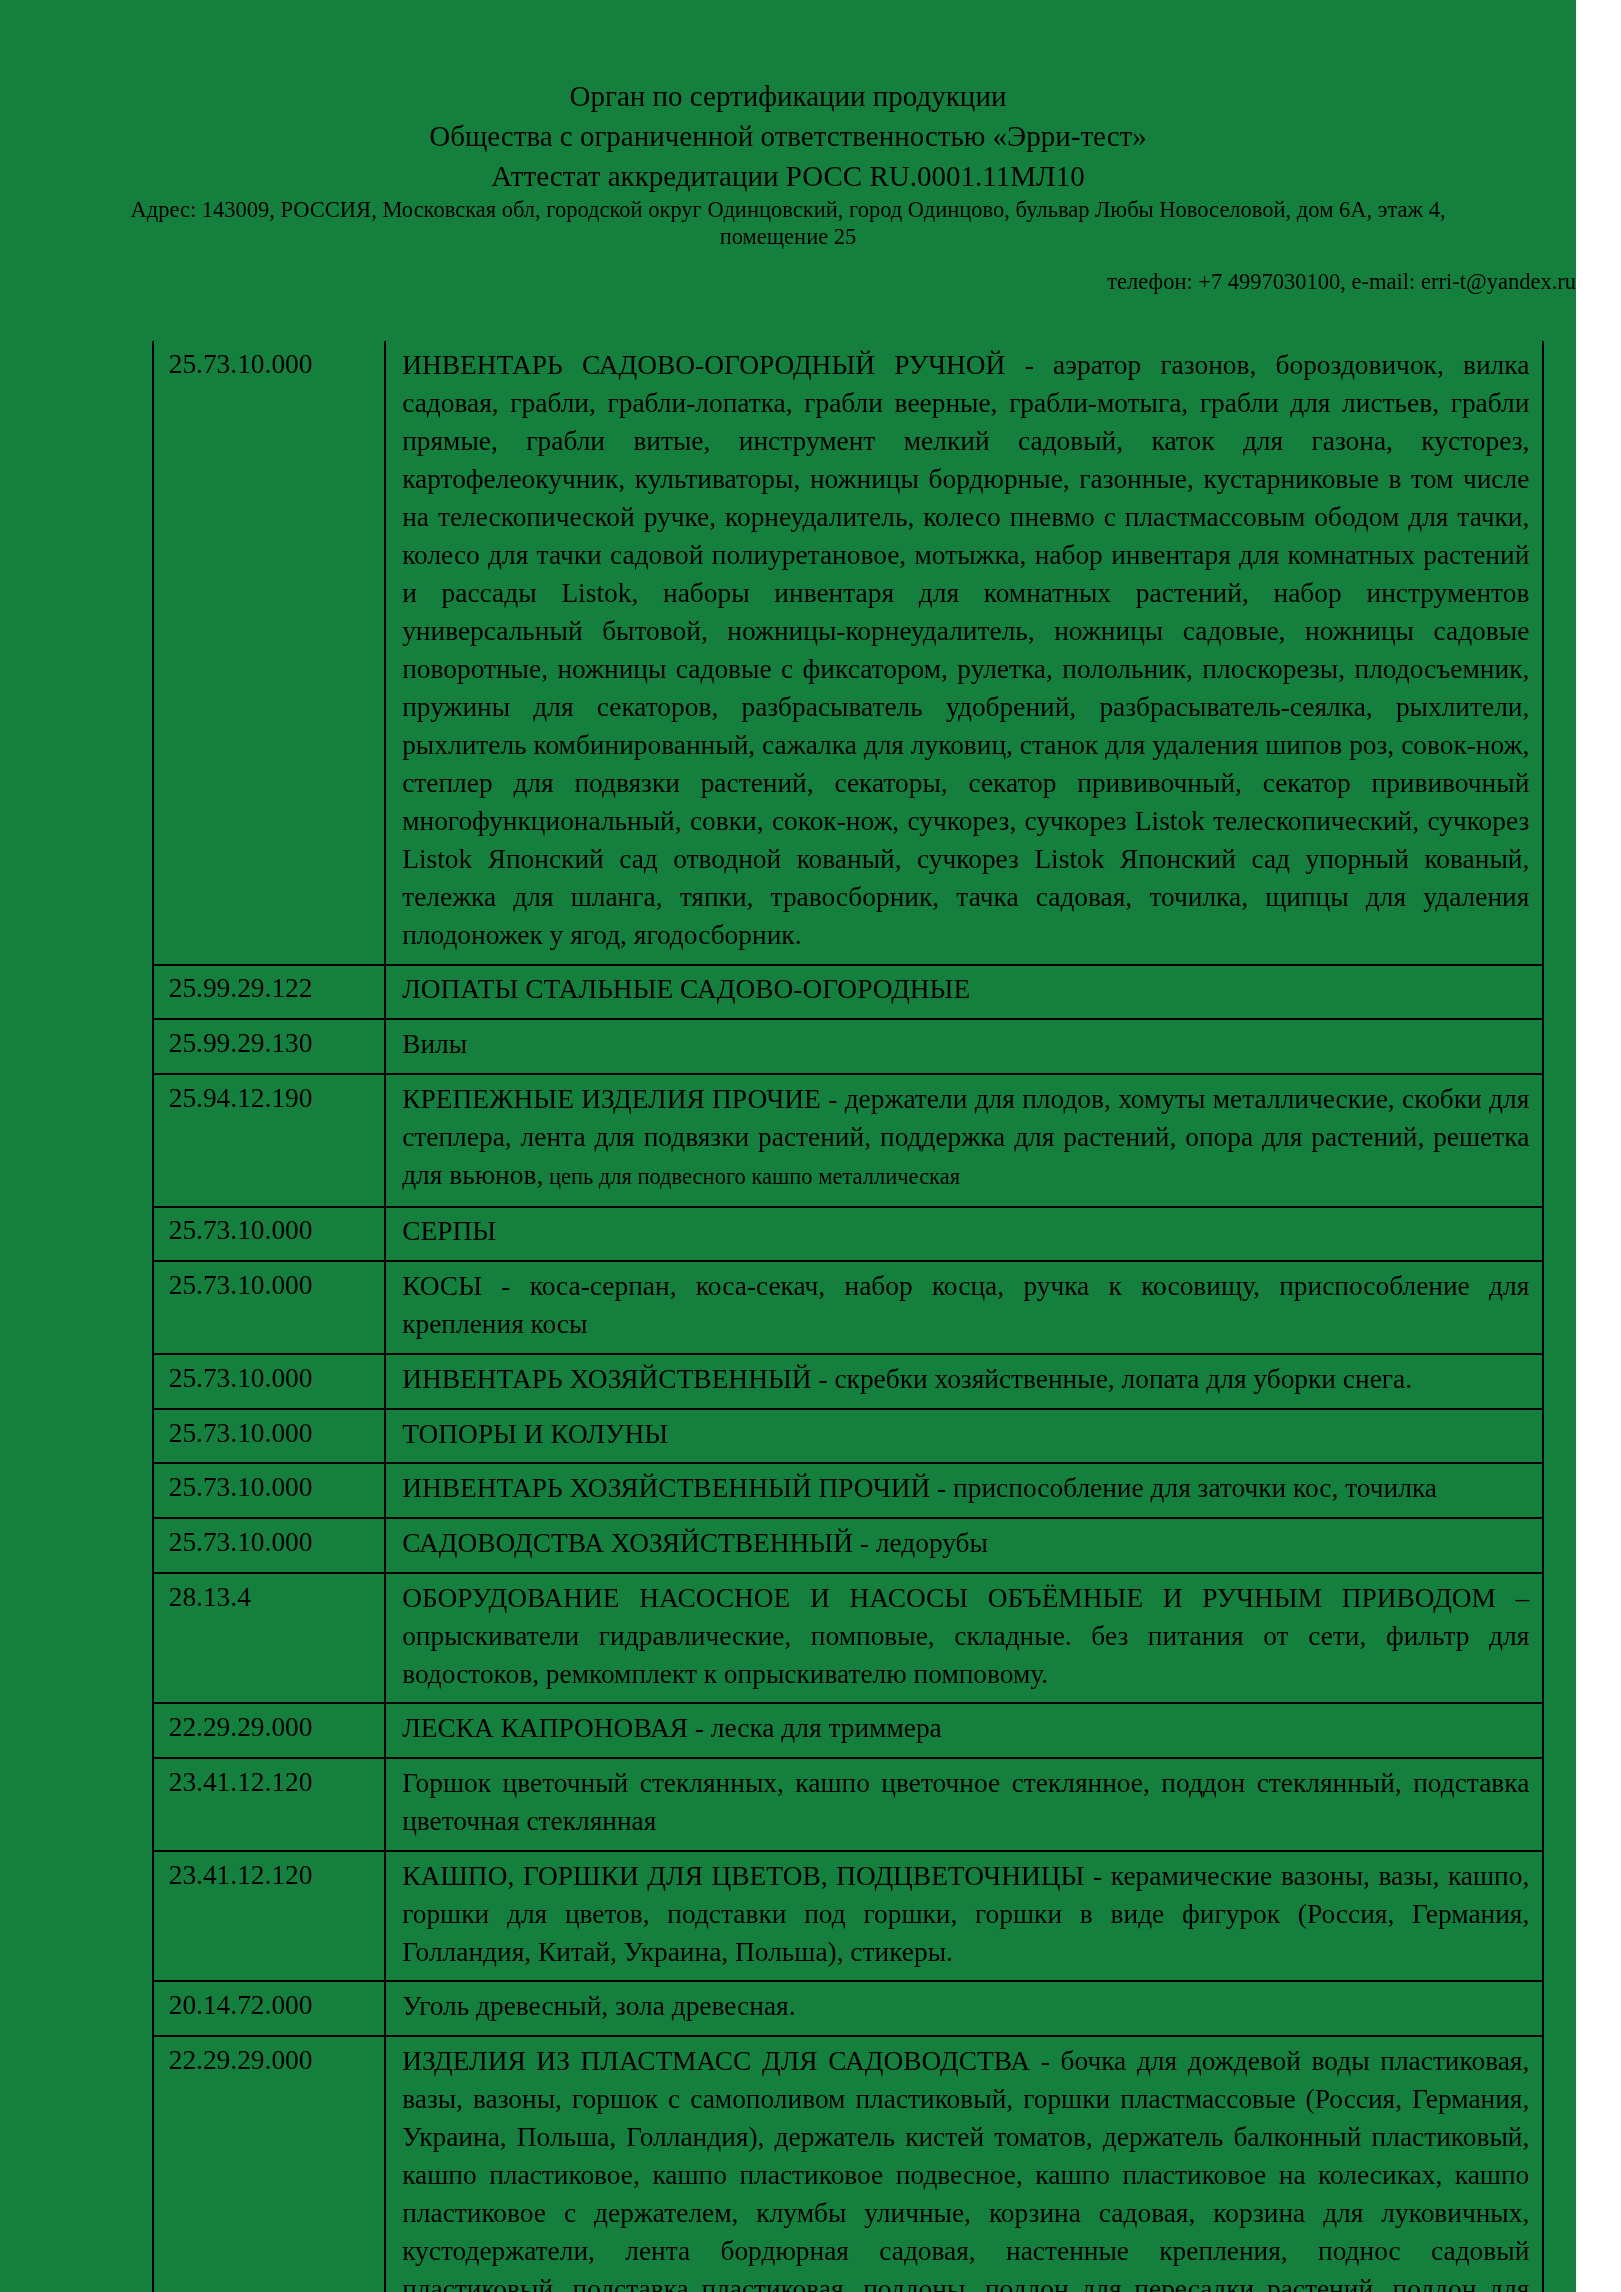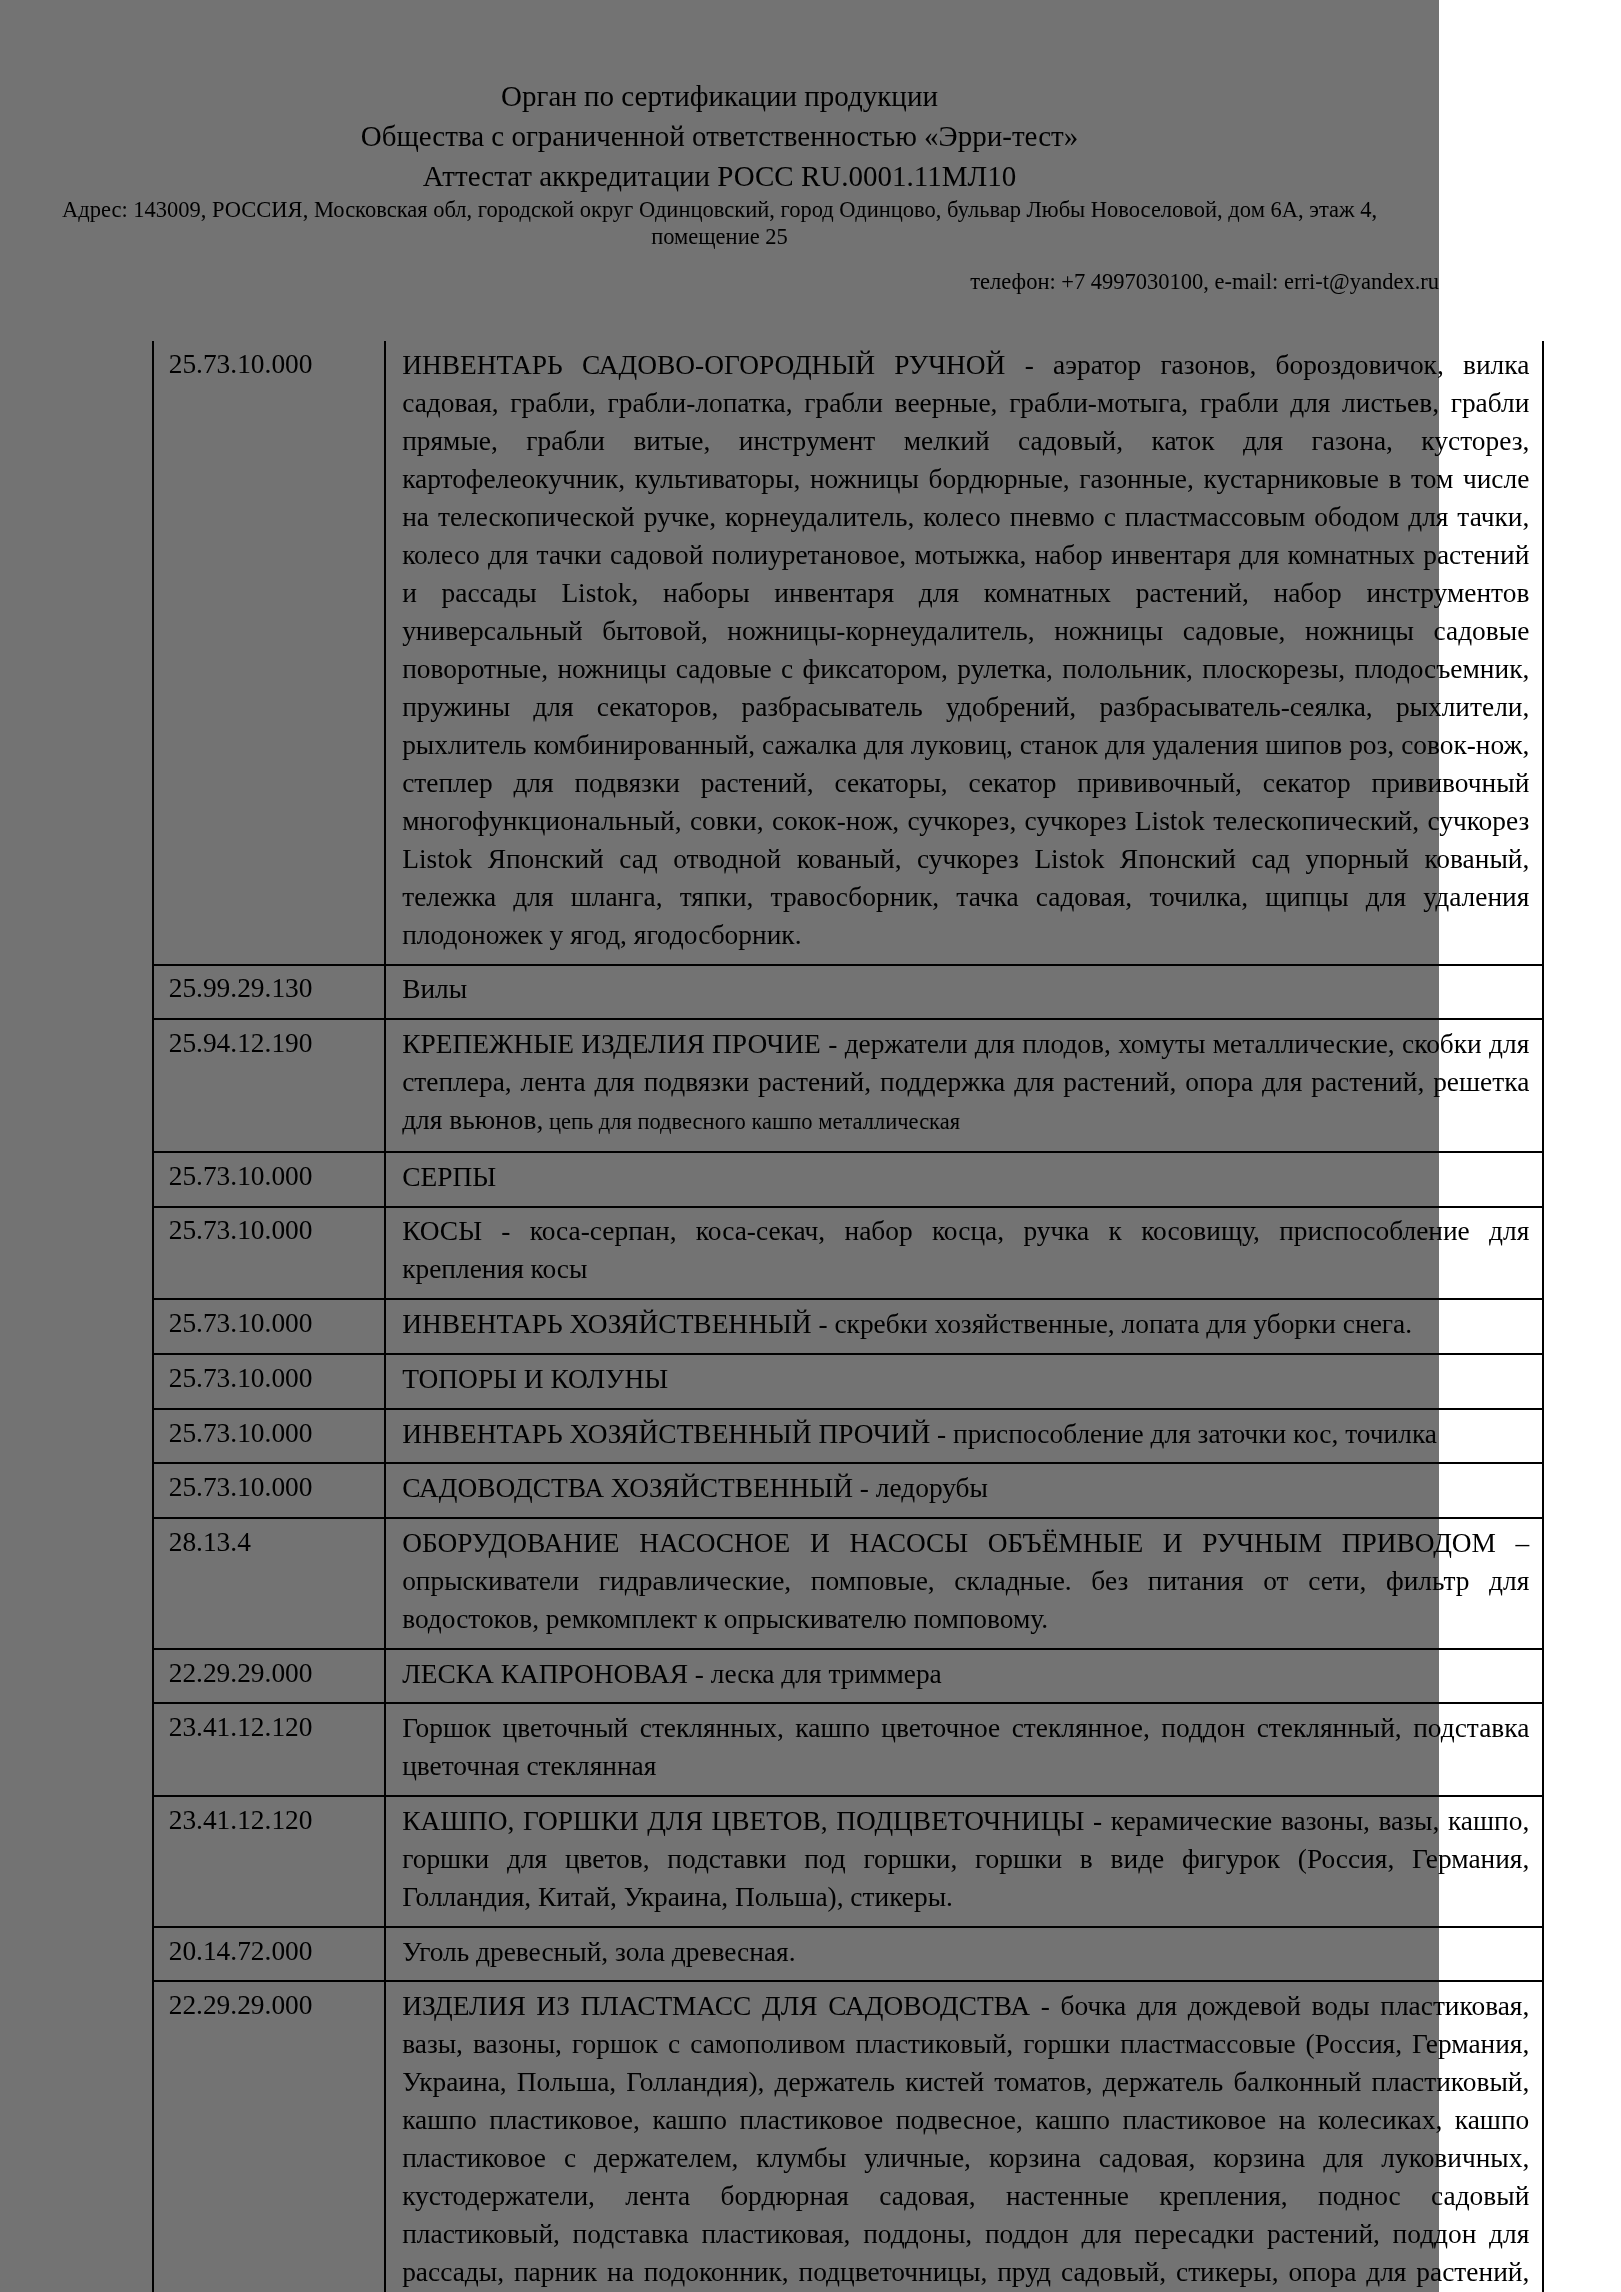--- a/index.html
+++ b/index.html
@@ -9,23 +9,23 @@
     color: #000000;
     font-family: "Liberation Serif", "DejaVu Serif", serif;
   }
   body {
     width: 1621px;
     height: 2293px;
     overflow: hidden;
     position: relative;
   }
   .page {
-    width: 1439px;
+    width: 1576px;
     height: 2293px;
-    background: #737373;
+    background: #15803d;
   }
   .doc-header {
     padding-top: 76px;
     text-align: center;
   }
   .org-line {
     font-size: 29px;
     line-height: 40px;
   }
   .addr-line {
@@ -86,20 +86,24 @@
     <div class="contact-line">телефон: +7 4997030100, e-mail: erri-t@yandex.ru</div>
   </div>
 
   <table class="products">
     <tbody>
         <tr>
           <td class="code-cell">25.73.10.000</td>
           <td class="desc-cell"><span>ИНВЕНТАРЬ САДОВО-ОГОРОДНЫЙ РУЧНОЙ - аэратор газонов, бороздовичок, вилка садовая, грабли, грабли-лопатка, грабли веерные, грабли-мотыга, грабли для листьев, грабли прямые, грабли витые, инструмент мелкий садовый, каток для газона, кусторез, картофелеокучник, культиваторы, ножницы бордюрные, газонные, кустарниковые в том числе на телескопической ручке, корнеудалитель, колесо пневмо с пластмассовым ободом для тачки, колесо  для тачки садовой полиуретановое, мотыжка, набор инвентаря для комнатных растений и рассады Listok, наборы инвентаря для комнатных растений, набор инструментов универсальный бытовой, ножницы-корнеудалитель, ножницы садовые, ножницы садовые поворотные, ножницы садовые с фиксатором, рулетка, полольник, плоскорезы, плодосъемник, пружины для секаторов, разбрасыватель удобрений, разбрасыватель-сеялка, рыхлители, рыхлитель комбинированный, сажалка для луковиц, станок для удаления шипов роз, совок-нож, степлер для подвязки растений, секаторы, секатор прививочный, секатор прививочный многофункциональный, совки, сокок-нож, сучкорез, сучкорез Listok телескопический, сучкорез Listok Японский сад отводной кованый, сучкорез Listok Японский сад упорный кованый, тележка для шланга, тяпки, травосборник, тачка садовая, точилка, щипцы для удаления плодоножек у ягод, ягодосборник.</span></td>
         </tr>
         <tr>
+          <td class="code-cell">25.99.29.122</td>
+          <td class="desc-cell"><span>ЛОПАТЫ СТАЛЬНЫЕ САДОВО-ОГОРОДНЫЕ</span></td>
+        </tr>
+        <tr>
           <td class="code-cell">25.99.29.130</td>
           <td class="desc-cell"><span>Вилы</span></td>
         </tr>
         <tr>
           <td class="code-cell">25.94.12.190</td>
           <td class="desc-cell"><span>КРЕПЕЖНЫЕ ИЗДЕЛИЯ ПРОЧИЕ - держатели для плодов, хомуты металлические, скобки для степлера, лента для подвязки растений, поддержка для растений, опора для растений, решетка для вьюнов,</span><span class="small-text"> цепь для подвесного кашпо металлическая</span></td>
         </tr>
         <tr>
           <td class="code-cell">25.73.10.000</td>
           <td class="desc-cell"><span>СЕРПЫ</span></td>

